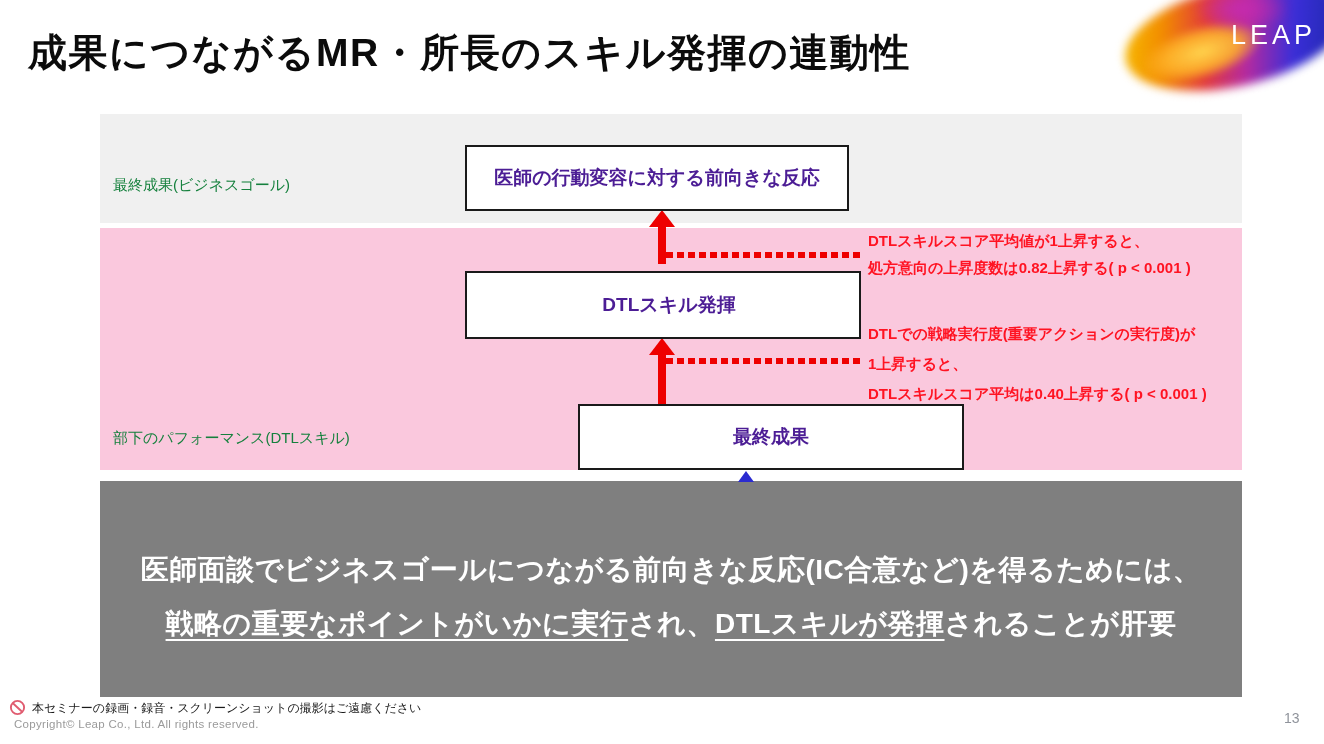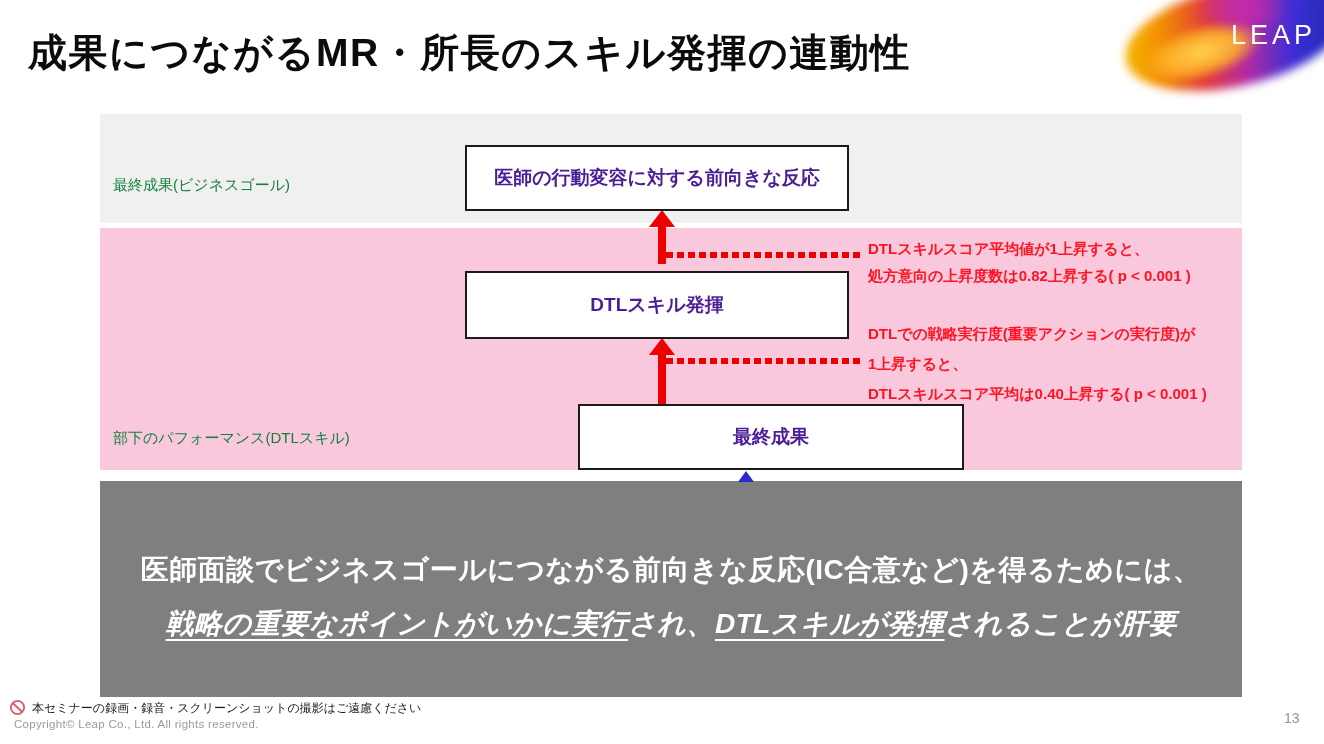--- a/index.html
+++ b/index.html
@@ -47,21 +47,21 @@
   }
   .label-final{left:113px;top:176px;}
   .label-performance{left:113px;top:429px;}
   
   .node-box{
     position:absolute;background:#ffffff;border:2px solid #1a1a1a;
     display:flex;align-items:center;justify-content:center;
     font-size:19px;font-weight:700;color:#4c1d95;white-space:nowrap;
   }
   .box-reaction{left:465px;top:145px;width:380px;height:62px;}
-  .box-dtl{left:465px;top:271px;width:380px;height:64px;}
+  .box-dtl{left:465px;top:271px;width:380px;height:64px;padding-left:12px;}
   .box-strategy{left:578px;top:404px;width:382px;height:62px;}
   
   .arrow-shaft{position:absolute;width:8px;background:#ee0000;}
   .shaft-1{left:658px;top:224px;height:40px;}
   .shaft-2{left:658px;top:352px;height:52px;}
   .arrow-head{
     position:absolute;width:0;height:0;
     border-left:13px solid transparent;border-right:13px solid transparent;
     border-bottom:17px solid #ee0000;
   }
@@ -77,30 +77,30 @@
   .blue-arrow{
     position:absolute;left:738px;top:471px;width:0;height:0;
     border-left:8px solid transparent;border-right:8px solid transparent;
     border-bottom:11px solid #2b2bd0;
   }
   
   .annotation{
     position:absolute;left:868px;color:#ff1322;font-weight:700;
     font-size:15px;white-space:nowrap;
   }
-  .annotation-top{top:227px;line-height:27px;margin-top:8px;}
+  .annotation-top{top:227px;line-height:27px;}
   .annotation-bottom{top:319px;line-height:30px;}
   
   .message-line{
     position:absolute;left:100px;width:1142px;text-align:center;
     color:#ffffff;font-size:28px;font-weight:700;white-space:nowrap;
     letter-spacing:0.5px;
   }
   .msg-1{top:551px;}
-  .msg-2{top:605px;font-style:italic;}
+  .msg-2{top:605px;}
   .u{
     text-decoration:underline;
     text-decoration-thickness:2px;
     text-underline-offset:6px;
   }
   
   .notice-icon{position:absolute;left:9px;top:699px;width:17px;height:17px;}
   .notice-text{
     position:absolute;left:32px;top:700px;
     font-size:12px;color:#1a1a1a;white-space:nowrap;

